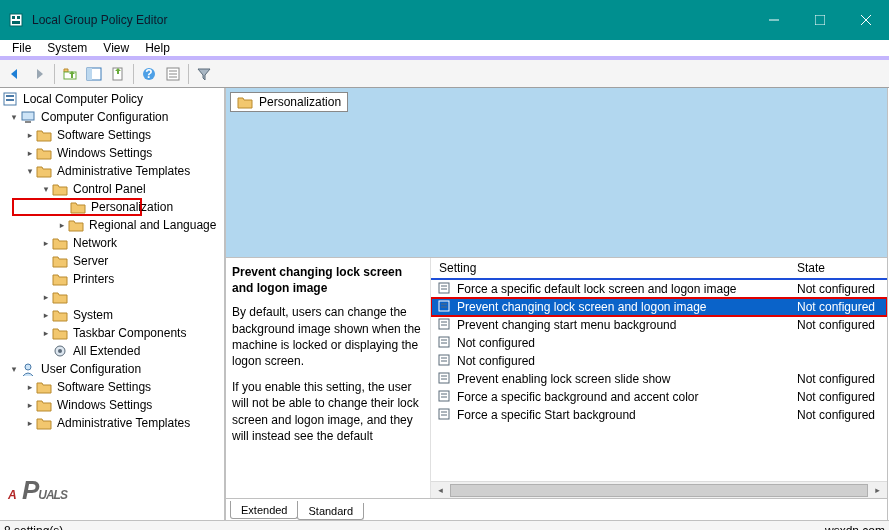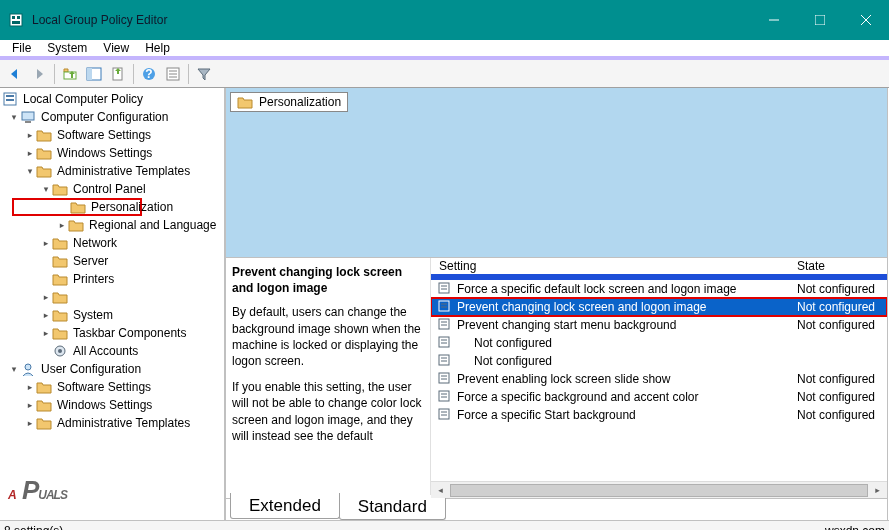--- a/index.html
+++ b/index.html
@@ -42,41 +42,41 @@
 .preview-area { height: 170px; background: #b2d7ef; border-bottom: 1px solid #c0c0c0; padding: 4px; }
 .preview-folder { background: #fff; display: inline-flex; align-items: center; padding: 2px 6px; border: 1px solid #888; }
 .preview-folder .folder-icon { margin-right: 6px; }
 
 .lower { flex: 1; display: flex; overflow: hidden; }
 .desc-pane { width: 205px; padding: 6px 8px 6px 6px; border-right: 1px solid #e0e0e0; line-height: 1.35; }
 .desc-title { font-weight: bold; margin-bottom: 8px; }
 .desc-para { margin-bottom: 10px; }
 
 .list-pane { flex: 1; display: flex; flex-direction: column; overflow: hidden; position: relative; }
-.list-header { display: flex; border-bottom: 6px solid #1d4ed8; background: #fff; height: 22px; align-items: center; }
+.list-header { display: flex; border-bottom: 2px solid #1d4ed8; background: #fff; height: 22px; align-items: center; }
 .col-setting { flex: 1; padding-left: 8px; }
 .col-state { width: 90px; text-align: left; }
 .list-rows { flex: 1; overflow: hidden; }
 .row { display: flex; align-items: center; height: 18px; }
 .row .ricon { width: 16px; height: 16px; margin: 0 4px 0 6px; display: inline-flex; }
 .row .ricon svg { width: 14px; height: 14px; }
 .row .rsetting { flex: 1; white-space: nowrap; overflow: hidden; }
-.row .rstate { width: 90px; margin-left: 17px; }
+.row .rstate { width: 90px; }
 .row.selected { background: #0a63c9; color: #fff; }
 .row.selected .ricon svg path, .row.selected .ricon svg rect { stroke: #fff; }
 .row.redframe { outline: 2px solid #e00000; outline-offset: -1px; }
 
 
 .hscroll { height: 17px; background: #f0f0f0; border-top: 1px solid #dcdcdc; display:flex; align-items:center; justify-content:space-between; padding:0 2px;}
 .hscroll .arrow { width:15px; height:15px; display:flex; align-items:center; justify-content:center; color:#606060; font-size:9px;}
 .hscroll .thumb { flex:1; margin:0 2px; height:13px; background:#cfcfcf; border:1px solid #b0b0b0;}
 
 
 .tabs { height: 22px; display: flex; align-items: flex-end; border-top: 1px solid #c0c0c0; padding-left: 4px; background:#fff; }
-.tab { border: 1px solid #a0a0a0; border-top: none; padding: 2px 18px; background: #fff; margin-right: -1px; font-size: 17px; border-radius: 0 0 3px 3px; }
+.tab { border: 1px solid #a0a0a0; border-top: none; padding: 2px 10px; background: #fff; margin-right: -1px; font-size: 11px; border-radius: 0 0 3px 3px; }
 .tab.active { background: #fff; position: relative; top: -1px; padding-top:3px; }
 
 
 .statusbar { height: 20px; border-top: 1px solid #c0c0c0; display: flex; align-items: center; padding: 0 4px; font-size: 12px; background: #f5f5f5; justify-content: space-between; }
 
 .watermark { position: absolute; left: 8px; bottom: 24px; font-size: 26px; font-weight: bold; font-style: italic; color: rgba(0,0,0,0.6); letter-spacing: -1px; pointer-events: none; }
 .watermark .initial { color: rgba(164,0,0,0.85); }
 </style>
 </head>
 <body>
@@ -300,21 +300,21 @@
         </span>
         <span class="tree-label">Taskbar Components</span>
       </div>
     <div class="tree-node" style="padding-left:52px">
         <span class="folder-icon">
           <svg viewBox="0 0 16 14">
             <circle cx="8" cy="7" r="5" fill="#dde6ef" stroke="#5b6b79"></circle>
             <circle cx="8" cy="7" r="2" fill="#5b6b79"></circle>
           </svg>
         </span>
-        <span class="tree-label">All Accounts</span>
+        <span class="tree-label">All Extended</span>
       </div>
     <div class="tree-node" style="padding-left:8px">
         <span class="expander">▾</span>
         <span class="folder-icon">
           <svg viewBox="0 0 16 14">
             <circle cx="8" cy="5" r="3" fill="#cde4f7" stroke="#4a7aa8"></circle>
             <path d="M3 14 Q8 8 13 14" fill="#cde4f7" stroke="#4a7aa8"></path>
           </svg>
         </span>
         <span class="tree-label">User Configuration</span>
@@ -356,21 +356,21 @@
               <path d="M1 3 L6 3 L7 5 L15 5 L15 13 L1 13 Z" fill="#f2c76e" stroke="#b98a2f"></path>
             </svg>
           </span>
         <span>Personalization</span>
       </div>
     </div>
     <div class="lower">
       <div class="desc-pane">
         <div class="desc-title">Prevent changing lock screen and logon image</div>
         <div class="desc-para">By default, users can change the background image shown when the machine is locked or displaying the logon screen.</div>
-        <div class="desc-para">If you enable this setting, the user will not be able to change color lock screen and logon image, and they will instead see the default</div>
+        <div class="desc-para">If you enable this setting, the user will not be able to change their lock screen and logon image, and they will instead see the default</div>
       </div>
       <div class="list-pane">
         <div class="list-header">
           <div class="col-setting">Setting</div>
           <div class="col-state">State</div>
         </div>
         <div class="list-rows" id="list-rows">
             <div class="row">
               <span class="ricon">
                 <svg viewBox="0 0 14 14">

